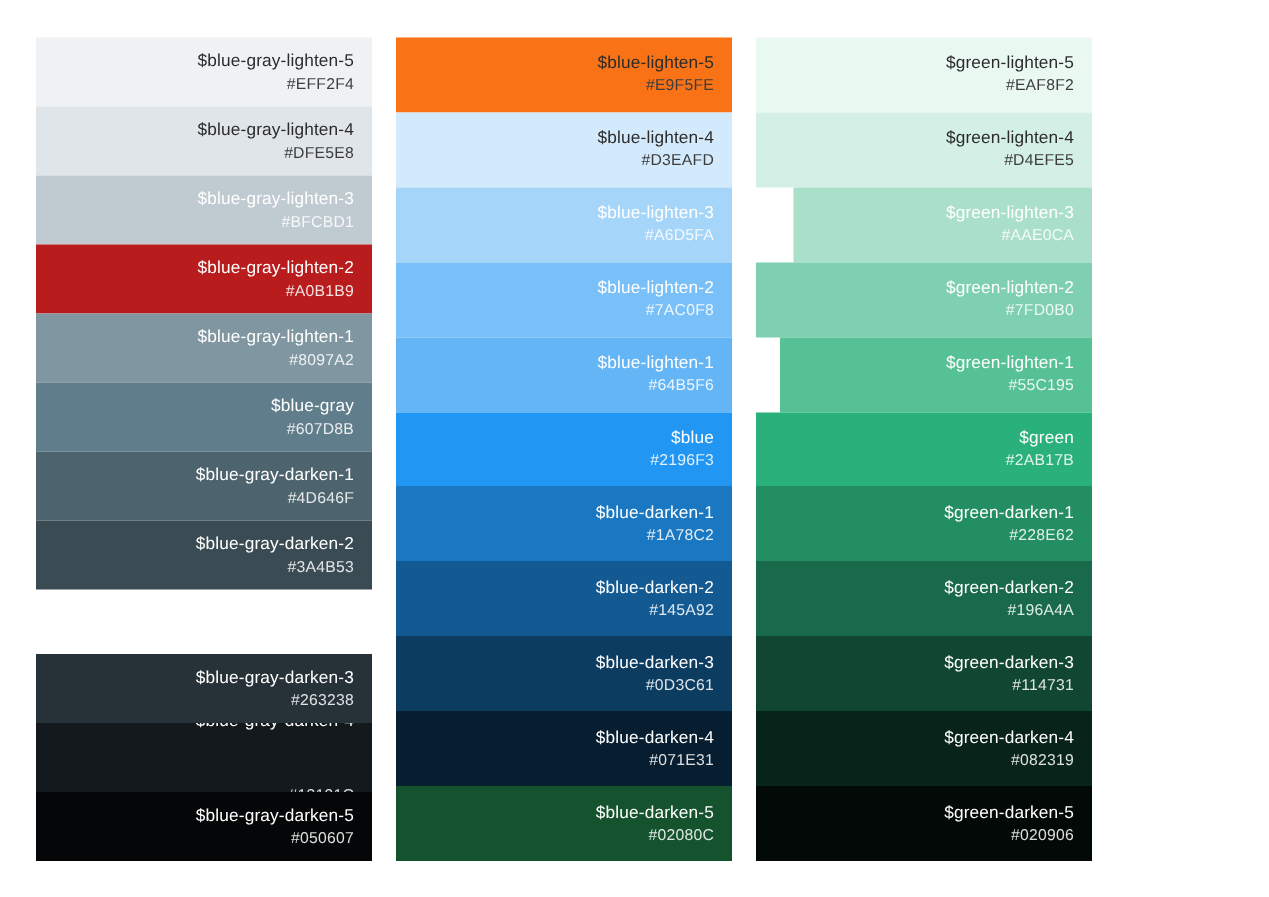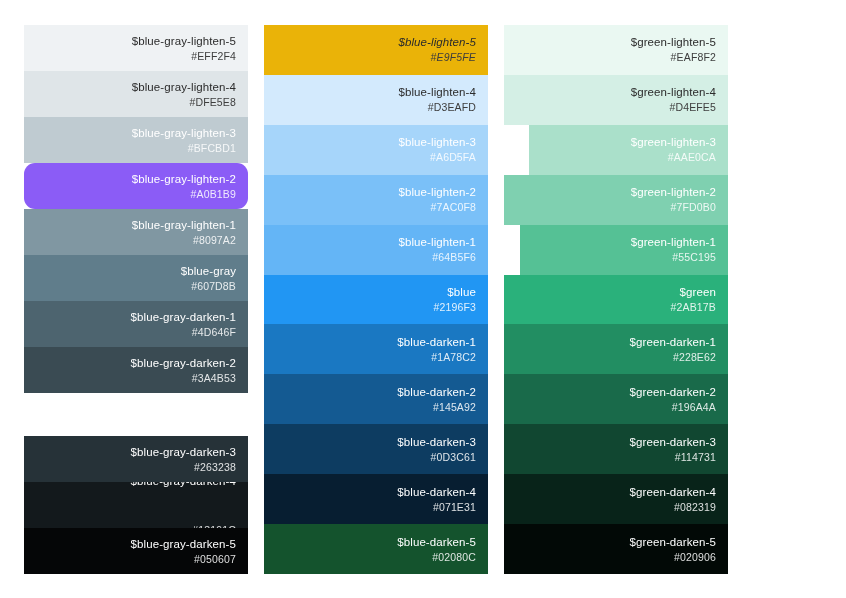--- a/index.html
+++ b/index.html
@@ -69,21 +69,21 @@
         <div class="swatch-hex">#EFF2F4</div>
       </div>
       <div class="swatch text-dark" style="background-color: rgb(223, 229, 232);">
         <div class="swatch-name">$blue-gray-lighten-4</div>
         <div class="swatch-hex">#DFE5E8</div>
       </div>
       <div class="swatch text-light" style="background-color: rgb(191, 203, 209);">
         <div class="swatch-name">$blue-gray-lighten-3</div>
         <div class="swatch-hex">#BFCBD1</div>
       </div>
-      <div class="swatch text-light" style="background-color: #8b5cf6; border-radius: 11px;">
+      <div class="swatch text-light" style="background-color: #b91c1c;">
         <div class="swatch-name">$blue-gray-lighten-2</div>
         <div class="swatch-hex">#A0B1B9</div>
       </div>
       <div class="swatch text-light" style="background-color: rgb(128, 151, 162);">
         <div class="swatch-name">$blue-gray-lighten-1</div>
         <div class="swatch-hex">#8097A2</div>
       </div>
       <div class="swatch text-light" style="background-color: rgb(96, 125, 139);">
         <div class="swatch-name">$blue-gray</div>
         <div class="swatch-hex">#607D8B</div>
@@ -103,21 +103,21 @@
       <div class="swatch text-light" style="background-color: rgb(19, 25, 28); gap: 34px;">
         <div class="swatch-name">$blue-gray-darken-4</div>
         <div class="swatch-hex">#13191C</div>
       </div>
       <div class="swatch text-light" style="background-color: rgb(5, 6, 7);">
         <div class="swatch-name">$blue-gray-darken-5</div>
         <div class="swatch-hex">#050607</div>
       </div>
     </div>
     <div class="palette-column">
-      <div class="swatch text-dark" style="background-color: #eab308; font-style: italic;">
+      <div class="swatch text-dark" style="background-color: #f97316;">
         <div class="swatch-name">$blue-lighten-5</div>
         <div class="swatch-hex">#E9F5FE</div>
       </div>
       <div class="swatch text-dark" style="background-color: rgb(211, 234, 253);">
         <div class="swatch-name">$blue-lighten-4</div>
         <div class="swatch-hex">#D3EAFD</div>
       </div>
       <div class="swatch text-light" style="background-color: rgb(166, 213, 250);">
         <div class="swatch-name">$blue-lighten-3</div>
         <div class="swatch-hex">#A6D5FA</div>

